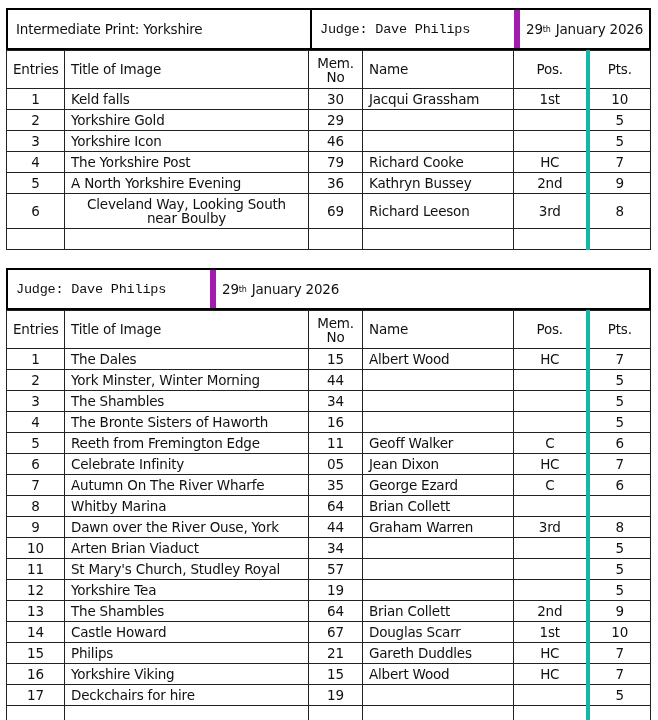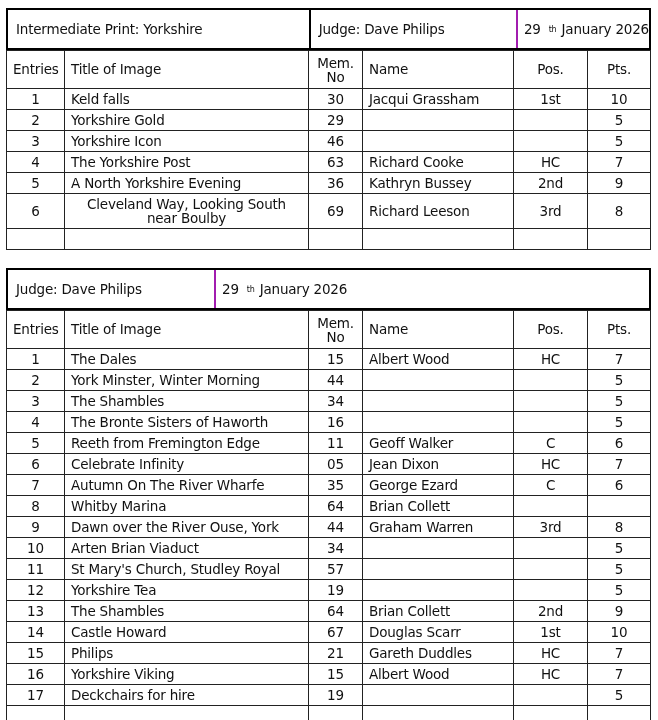--- a/index.html
+++ b/index.html
@@ -10,43 +10,43 @@
     .block { position: absolute; left: 6px; width: 645px; }
     .hdr {
       display: flex; height: 42px;
       border: 2px solid #000; box-sizing: border-box;
     }
     .hdr > div {
       display: flex; align-items: center; padding-left: 8px;
       font-size: 13.5px; letter-spacing: -0.2px; box-sizing: border-box;
     }
     .hdr .h-title { width: 304px; border-right: 2px solid #000; }
-    .hdr .h-judge { width: 208px; border-right: 2px solid #a21caf; }
+    .hdr .h-judge { width: 208px; border-right: 6px solid #a21caf; font-family: Liberation Mono, monospace; }
     .hdr .h-date { flex: 1; padding-left: 6px; }
-    .hdr sup { font-size: 8px; vertical-align: 4px; margin-right: 1px; margin-left: 8px; }
+    .hdr sup { font-size: 8px; vertical-align: 4px; margin-right: 1px; }
 
     table { border-collapse: collapse; width: 645px; table-layout: fixed; }
     td {
       border: 1px solid #222; font-size: 13.5px; padding: 0 6px;
       height: 20px; line-height: 15px; letter-spacing: -0.2px;
       white-space: nowrap; overflow: hidden;
     }
     td.c { text-align: center; }
     td.l { text-align: left; }
     tr.colhdr td { height: 37px; }
     tr.colhdr td.mem { line-height: 14px; white-space: normal; margin-left: 45px; }
     tr.tall td { height: 34px; }
     tr.tall td.wrap { white-space: normal; line-height: 14px; text-align: center; }
     .col-entries { width: 58px; }
     .col-title { width: 244px; }
     .col-mem { width: 54px; }
     .col-name { width: 151px; }
     .col-pos { width: 74px; }
     .col-pts { width: auto; }
-    td.pts { border-left: 1px solid #14b8a6; }
+    td.pts { border-left: 4px solid #14b8a6; }
   </style>
 </head>
 <body>
 
 <div class="block" style="top:8px;">
   <div class="hdr">
     <div class="h-title">Intermediate Print: Yorkshire</div>
     <div class="h-judge">Judge: Dave Philips</div>
     <div class="h-date">
       <span>29</span>
@@ -92,21 +92,21 @@
           <td class="c">3</td>
           <td class="l wrap">Yorkshire Icon</td>
           <td class="c">46</td>
           <td class="l"></td>
           <td class="c"></td>
           <td class="c pts">5</td>
         </tr>
         <tr>
           <td class="c">4</td>
           <td class="l wrap">The Yorkshire Post</td>
-          <td class="c">63</td>
+          <td class="c">79</td>
           <td class="l">Richard Cooke</td>
           <td class="c">HC</td>
           <td class="c pts">7</td>
         </tr>
         <tr>
           <td class="c">5</td>
           <td class="l wrap">A North Yorkshire Evening</td>
           <td class="c">36</td>
           <td class="l">Kathryn Bussey</td>
           <td class="c">2nd</td>

